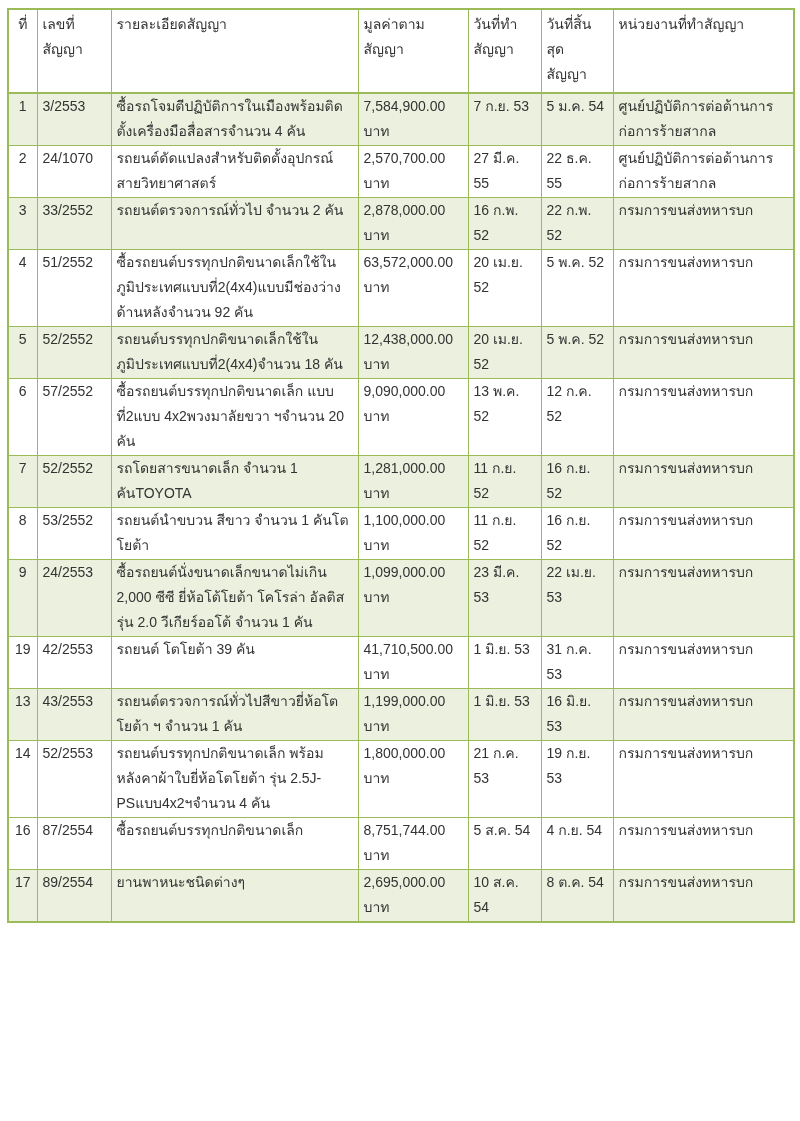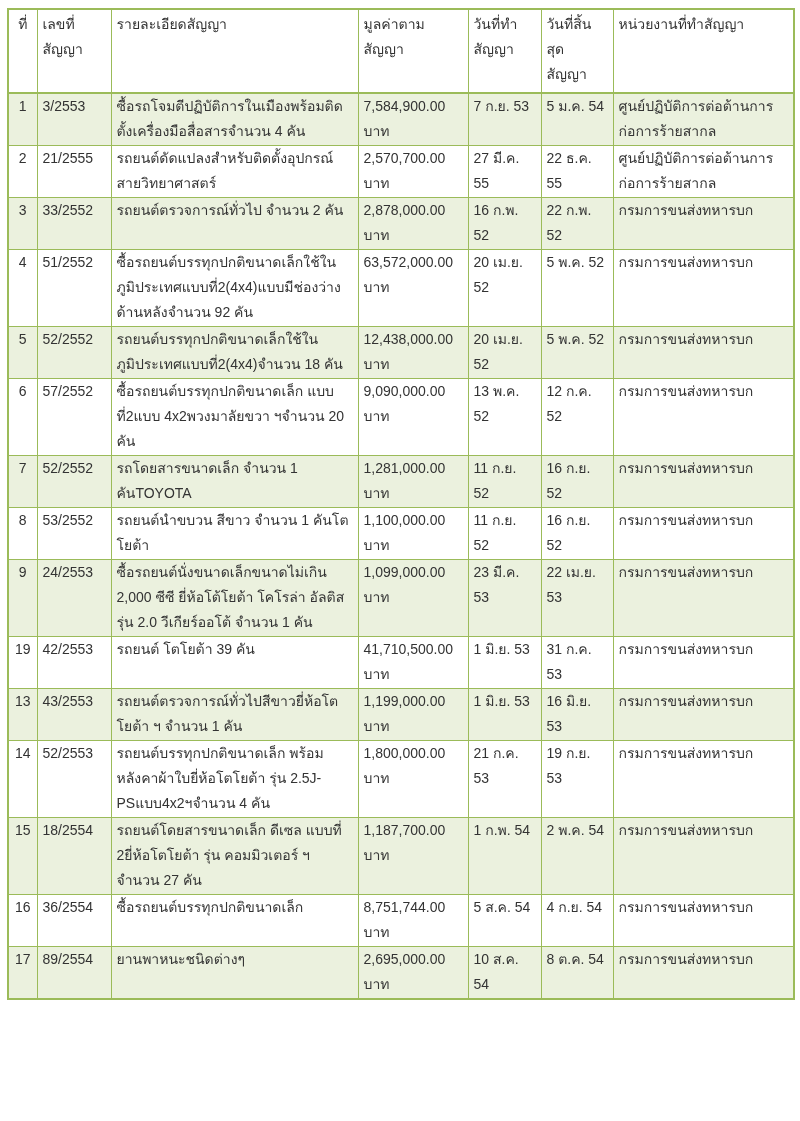--- a/index.html
+++ b/index.html
@@ -73,21 +73,21 @@
         <td class="col-no">1</td>
         <td class="col-contract_no">3/2553</td>
         <td class="col-description">ซื้อรถโจมตีปฏิบัติการในเมืองพร้อมติดตั้งเครื่องมือสื่อสารจำนวน 4 คัน</td>
         <td class="col-value">7,584,900.00 บาท</td>
         <td class="col-sign_date">7 ก.ย. 53</td>
         <td class="col-end_date">5 ม.ค. 54</td>
         <td class="col-agency">ศูนย์ปฏิบัติการต่อต้านการก่อการร้ายสากล</td>
       </tr>
       <tr>
         <td class="col-no">2</td>
-        <td class="col-contract_no">21/2555</td>
+        <td class="col-contract_no">24/1070</td>
         <td class="col-description">รถยนต์ดัดแปลงสำหรับติดตั้งอุปกรณ์สายวิทยาศาสตร์</td>
         <td class="col-value">2,570,700.00 บาท</td>
         <td class="col-sign_date">27 มี.ค. 55</td>
         <td class="col-end_date">22 ธ.ค. 55</td>
         <td class="col-agency">ศูนย์ปฏิบัติการต่อต้านการก่อการร้ายสากล</td>
       </tr>
       <tr class="tint">
         <td class="col-no">3</td>
         <td class="col-contract_no">33/2552</td>
         <td class="col-description">รถยนต์ตรวจการณ์ทั่วไป จำนวน 2 คัน</td>
@@ -170,32 +170,23 @@
       </tr>
       <tr>
         <td class="col-no">14</td>
         <td class="col-contract_no">52/2553</td>
         <td class="col-description">รถยนต์บรรทุกปกติขนาดเล็ก พร้อมหลังคาผ้าใบยี่ห้อโตโยต้า รุ่น 2.5J-PSแบบ4x2ฯจำนวน 4 คัน</td>
         <td class="col-value">1,800,000.00 บาท</td>
         <td class="col-sign_date">21 ก.ค. 53</td>
         <td class="col-end_date">19 ก.ย. 53</td>
         <td class="col-agency">กรมการขนส่งทหารบก</td>
       </tr>
-      <tr class="tint">
-        <td class="col-no">15</td>
-        <td class="col-contract_no">18/2554</td>
-        <td class="col-description">รถยนต์โดยสารขนาดเล็ก ดีเซล แบบที่ 2ยี่ห้อโตโยต้า รุ่น คอมมิวเตอร์ ฯจำนวน 27 คัน</td>
-        <td class="col-value">1,187,700.00 บาท</td>
-        <td class="col-sign_date">1 ก.พ. 54</td>
-        <td class="col-end_date">2 พ.ค. 54</td>
-        <td class="col-agency">กรมการขนส่งทหารบก</td>
-      </tr>
       <tr>
         <td class="col-no">16</td>
-        <td class="col-contract_no">36/2554</td>
+        <td class="col-contract_no">87/2554</td>
         <td class="col-description">ซื้อรถยนต์บรรทุกปกติขนาดเล็ก</td>
         <td class="col-value">8,751,744.00 บาท</td>
         <td class="col-sign_date">5 ส.ค. 54</td>
         <td class="col-end_date">4 ก.ย. 54</td>
         <td class="col-agency">กรมการขนส่งทหารบก</td>
       </tr>
       <tr class="tint">
         <td class="col-no">17</td>
         <td class="col-contract_no">89/2554</td>
         <td class="col-description">ยานพาหนะชนิดต่างๆ</td>

